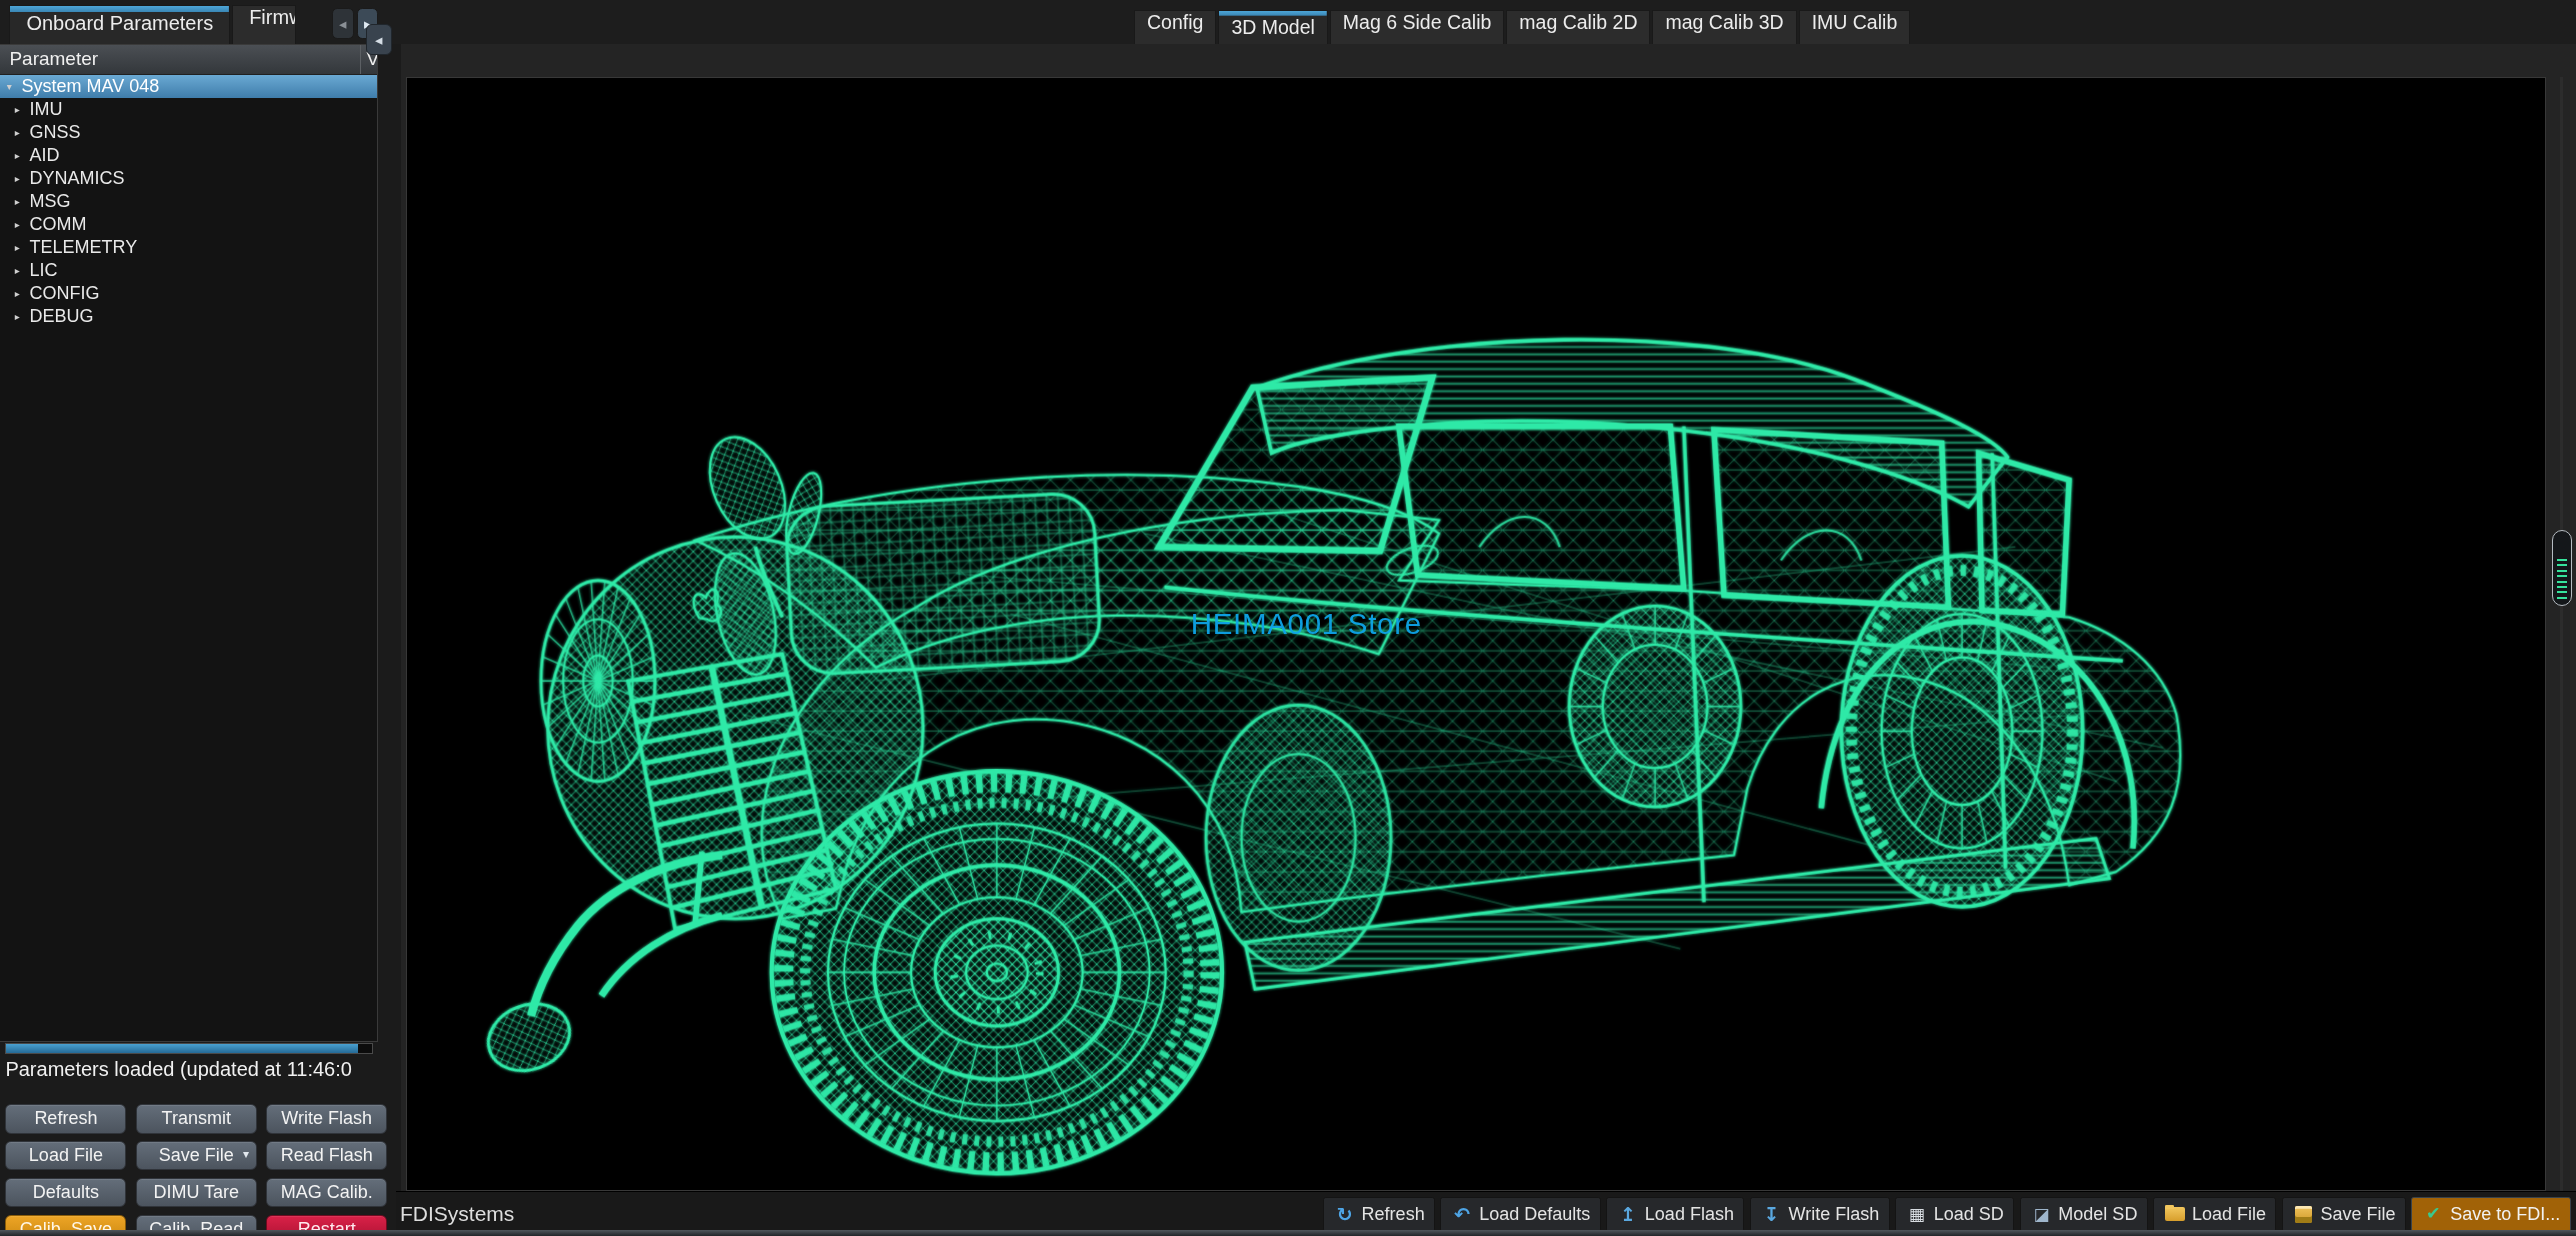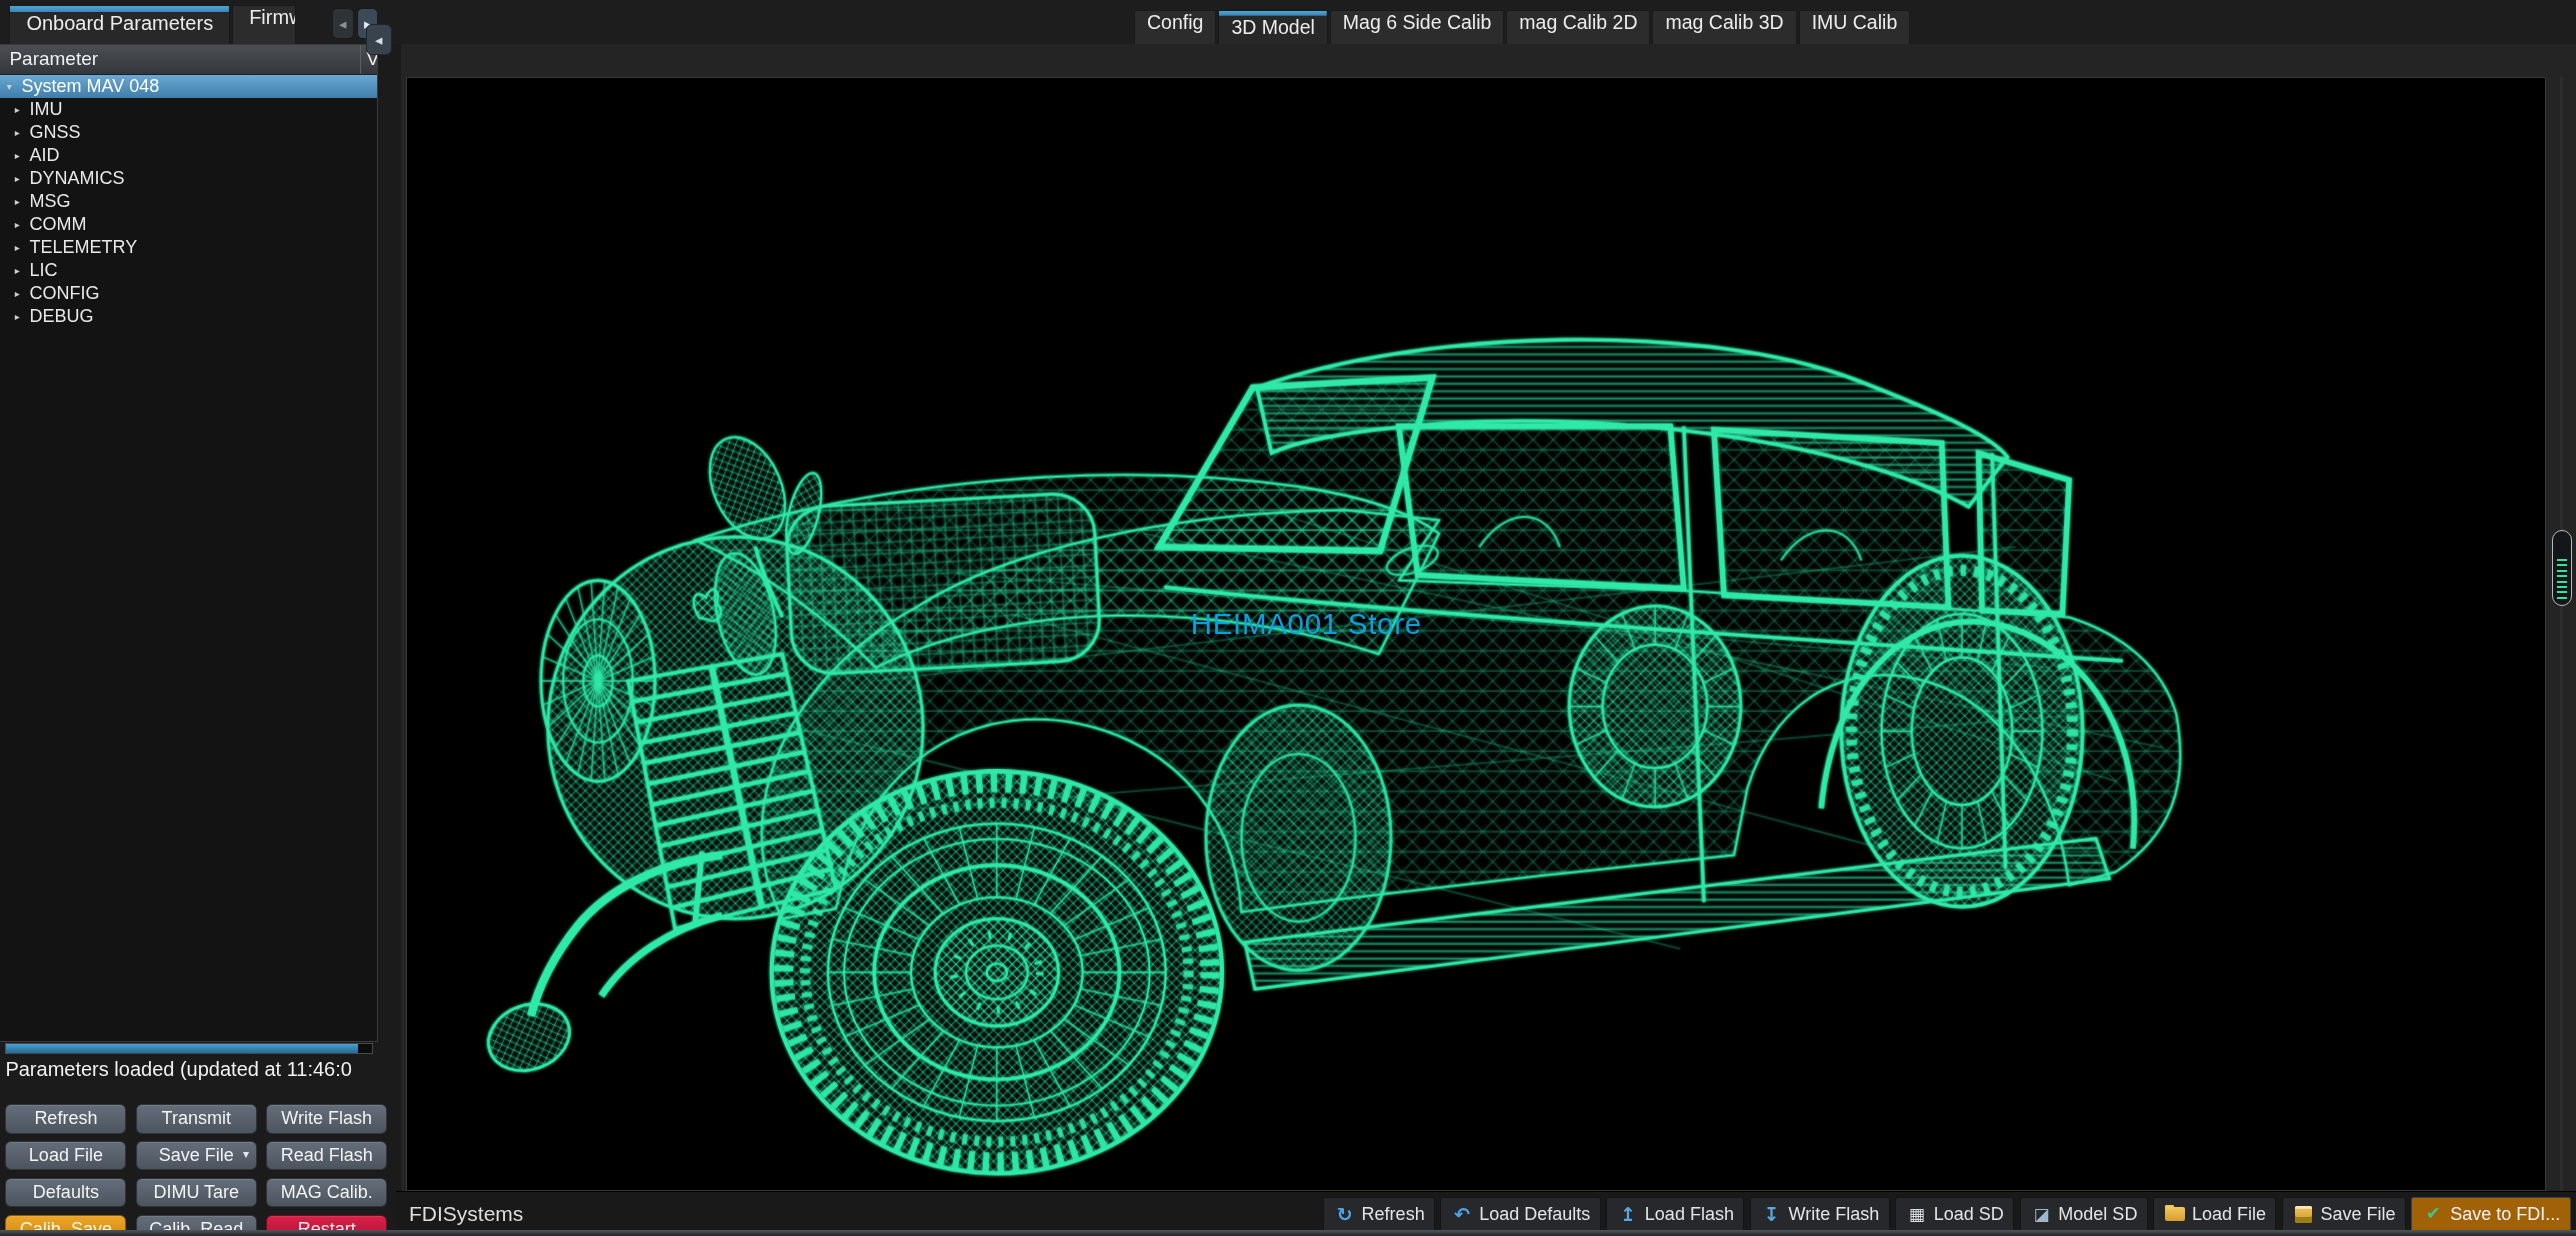--- a/index.html
+++ b/index.html
@@ -58,21 +58,21 @@
   .watermark{position:absolute;left:784px;top:529px;font-size:29.5px;color:#0ea5e9;letter-spacing:0.7px;opacity:.95}
   .vslider{position:absolute;right:2.7px;top:33px;width:23px;height:1114px}
   .vslider .track{position:absolute;left:10px;top:0;bottom:0;width:2.7px;background:#2c2c2c}
   .vslider .thumb{position:absolute;left:1.3px;top:453px;width:20px;height:76px;border-radius:10px;
     border:1.3px solid #b5bcc2;background:#14171a;overflow:hidden}
   .vslider .stripes{position:absolute;left:4px;right:4px;top:28px;bottom:6px;
     background:repeating-linear-gradient(180deg,#36e39c 0 2px,transparent 2px 5.4px)}
   
   .bbar{position:absolute;left:396px;right:0;bottom:0;height:45px;background:#191919;border-top:0.7px solid #000;
     display:flex;align-items:center}
-  .brand{margin-left:13px;font-size:21px;color:#dedede}
+  .brand{margin-left:4px;font-size:21px;color:#dedede}
   .bbtns{position:absolute;right:5.4px;top:4.7px;display:flex;gap:5.4px}
   .bbtn{height:35px;padding:0 9.4px;border-radius:2.7px;background:#26282b;border:0.7px solid #141414;color:#e4e4e4;
     font-size:18px;display:flex;align-items:center;gap:5.4px;white-space:nowrap}
   .bbtn.hl{background:#a16207;border-color:#39424b;color:#f2f2f2}
   .bevel{position:absolute;left:0;right:0;bottom:0;height:6px;background:linear-gradient(#50565c,#212529);z-index:9}
   
   .ic{position:relative;width:23px;height:23px;flex:none;display:flex;align-items:center;justify-content:center;
     font-family:"DejaVu Sans",sans-serif;font-size:19px;line-height:1}
   .ic-refresh::before{content:"↻";color:#4ea5e6;font-weight:700}
   .ic-undo::before{content:"↶";color:#4ea5e6;font-weight:700}

